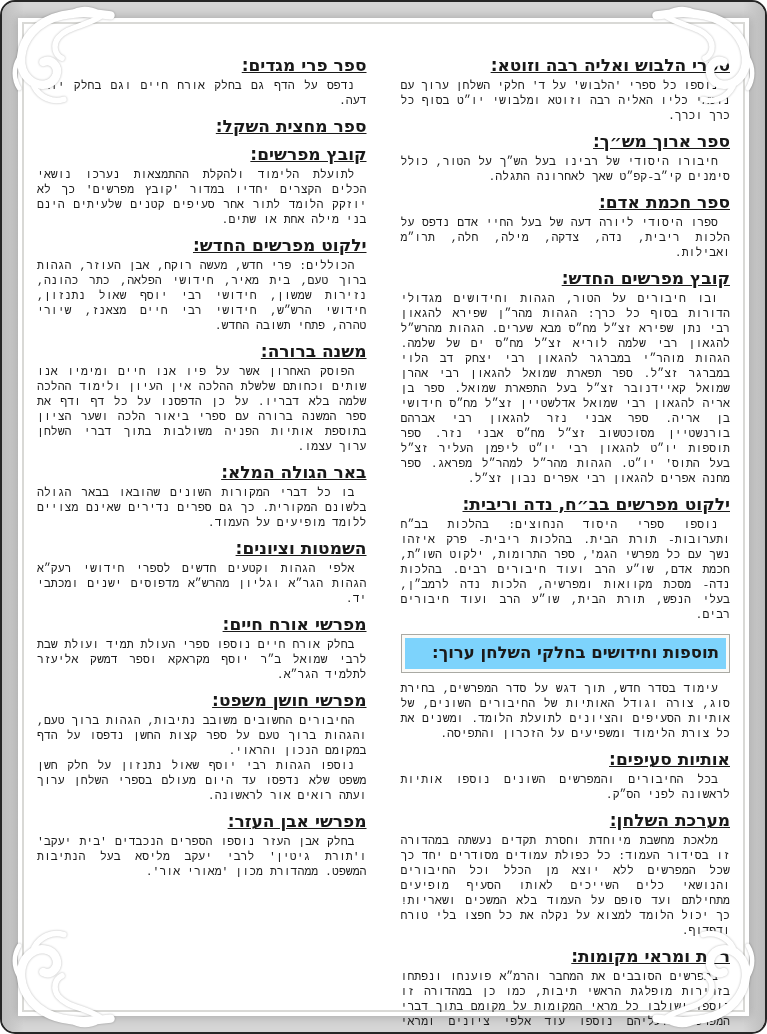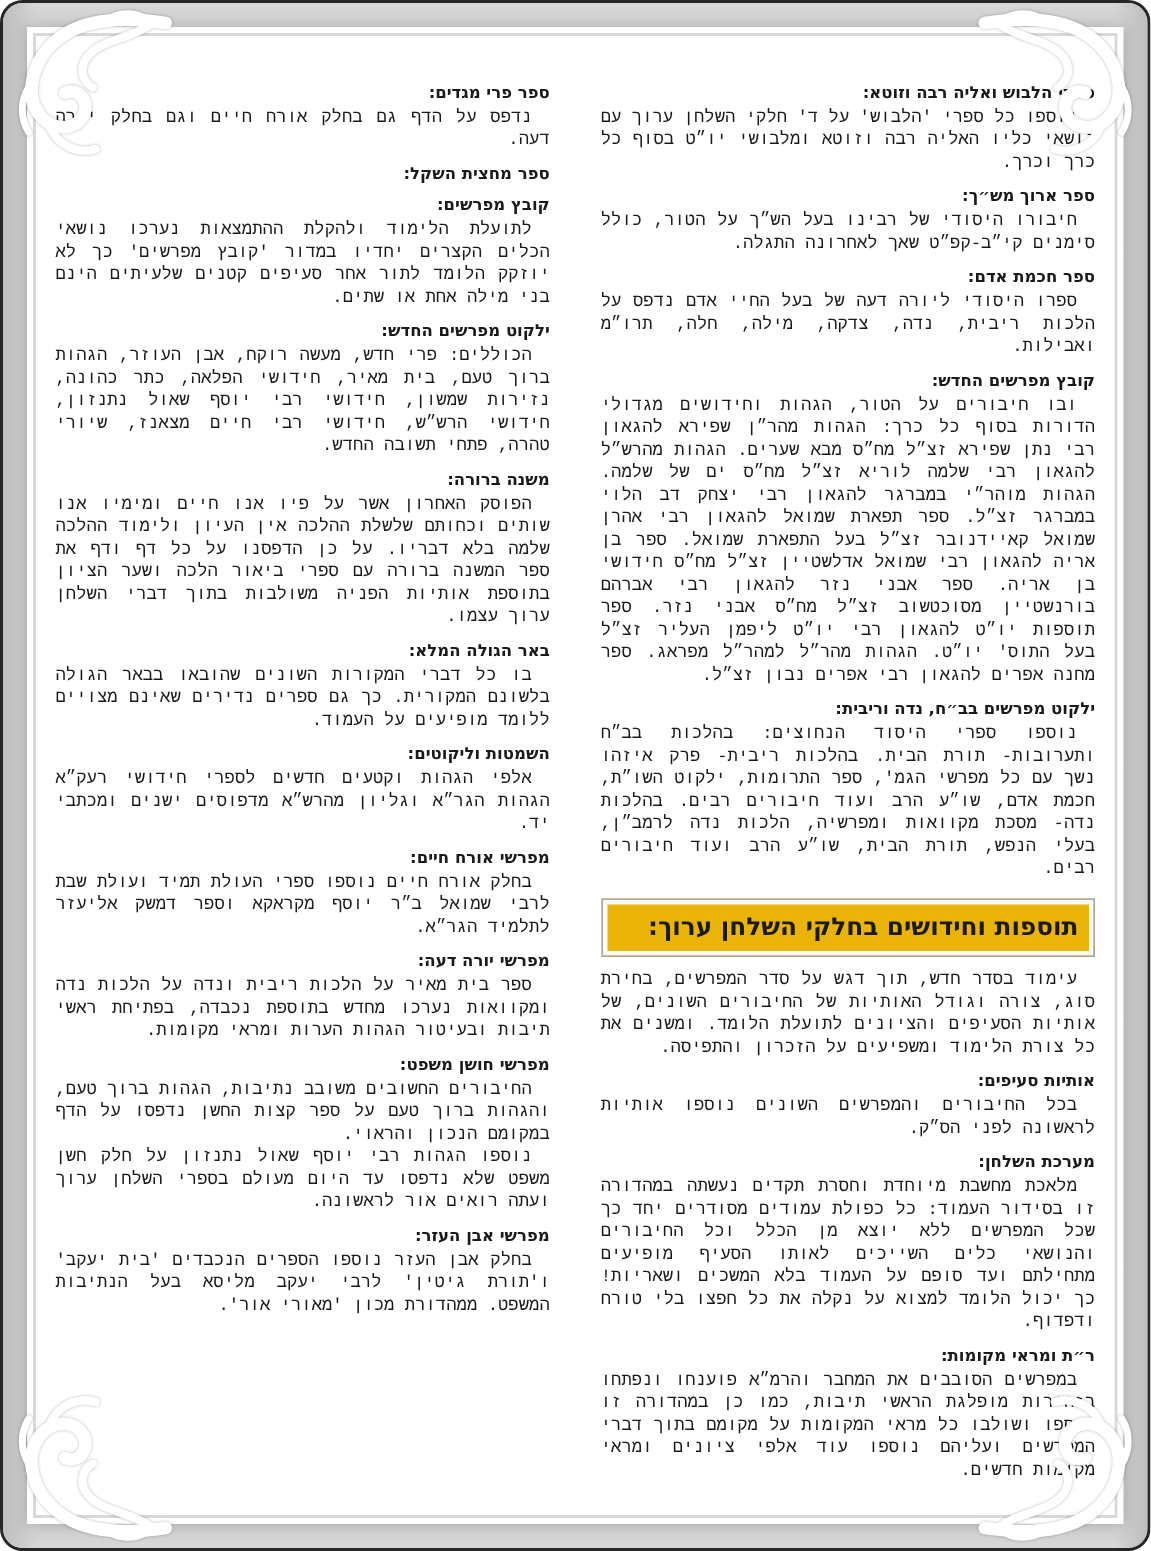--- a/index.html
+++ b/index.html
@@ -38,40 +38,41 @@
     position:absolute;inset:20px;
     padding:25px 15px 18px 15px;
     box-sizing:border-box;
     direction:rtl;
     display:flex;
     gap:34px;
     z-index:3;
   }
   .col{flex:1;min-width:0;}
   .col h2{
-    font-size:11px;
+    font-size:17px;
     font-weight:bold;
     margin:8px 0 3px 0;
     letter-spacing:0;
+    text-decoration:underline;
   }
   .col-right h2{text-align:right;}
   .col-left h2{text-align:right;}
   .col p{
     margin:0;
     font-size:11.5px;
     line-height:15px;
     text-align:justify;
     text-indent:12px;
     font-family:Liberation Mono, monospace;
   }
   .box-title{
     box-sizing:border-box;
     border:1px solid #a9a9a3;
     box-shadow:inset 0 0 0 3px #fafaf7;
-    background:#eab308;
+    background:#7dd3fc;
     padding:8px 10px 10px 8px;
     font-size:16.5px;
     font-weight:bold;
     text-align:right;
     margin:12px 0 8px 0;
   }
 </style>
 </head>
 <body>
 
@@ -173,30 +174,26 @@
         </section>
         <section>
           <h2>משנה ברורה:</h2>
           <p>הפוסק האחרון אשר על פיו אנו חיים ומימיו אנו שותים וכחותם שלשלת ההלכה אין העיון ולימוד ההלכה שלמה בלא דבריו. על כן הדפסנו על כל דף ודף את ספר המשנה ברורה עם ספרי ביאור הלכה ושער הציון בתוספת אותיות הפניה משולבות בתוך דברי השלחן ערוך עצמו.</p>
         </section>
         <section>
           <h2>באר הגולה המלא:</h2>
           <p>בו כל דברי המקורות השונים שהובאו בבאר הגולה בלשונם המקורית. כך גם ספרים נדירים שאינם מצויים ללומד מופיעים על העמוד.</p>
         </section>
         <section>
-          <h2>השמטות וליקוטים:</h2>
+          <h2>השמטות וציונים:</h2>
           <p>אלפי הגהות וקטעים חדשים לספרי חידושי רעק״א הגהות הגר״א וגליון מהרש״א מדפוסים ישנים ומכתבי יד.</p>
         </section>
         <section>
           <h2>מפרשי אורח חיים:</h2>
           <p>בחלק אורח חיים נוספו ספרי העולת תמיד ועולת שבת לרבי שמואל ב״ר יוסף מקראקא וספר דמשק אליעזר לתלמיד הגר״א.</p>
-        </section>
-        <section>
-          <h2>מפרשי יורה דעה:</h2>
-          <p>ספר בית מאיר על הלכות ריבית ונדה על הלכות נדה ומקוואות נערכו מחדש בתוספת נכבדה, בפתיחת ראשי תיבות ובעיטור הגהות הערות ומראי מקומות.</p>
         </section>
         <section>
           <h2>מפרשי חושן משפט:</h2>
           <p>החיבורים החשובים משובב נתיבות, הגהות ברוך טעם, והגהות ברוך טעם על ספר קצות החשן נדפסו על הדף במקומם הנכון והראוי.</p>
           <p>נוספו הגהות רבי יוסף שאול נתנזון על חלק חשן משפט שלא נדפסו עד היום מעולם בספרי השלחן ערוך ועתה רואים אור לראשונה.</p>
         </section>
         <section>
           <h2>מפרשי אבן העזר:</h2>
           <p>בחלק אבן העזר נוספו הספרים הנכבדים 'בית יעקב' ו'תורת גיטין' לרבי יעקב מליסא בעל הנתיבות המשפט. ממהדורת מכון 'מאורי אור'.</p>
         </section>

